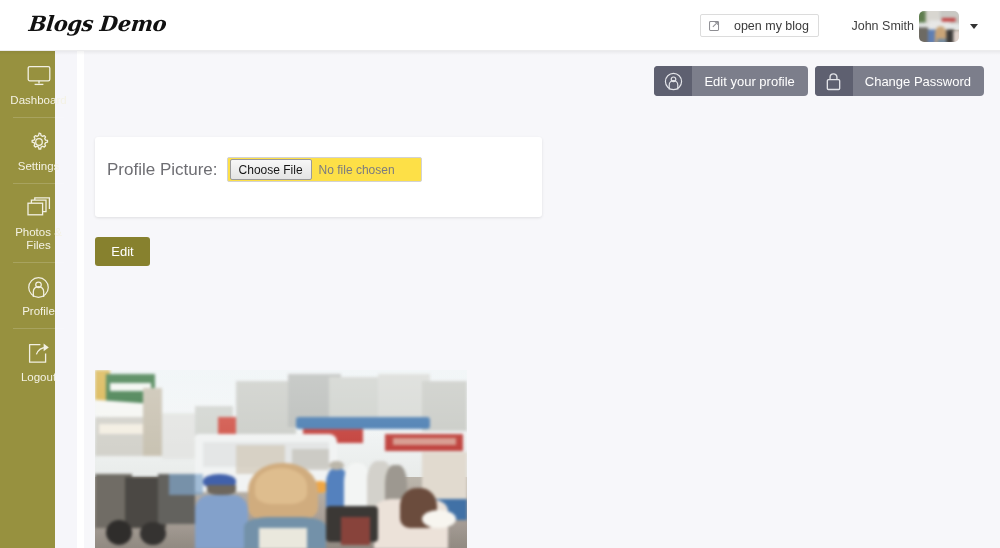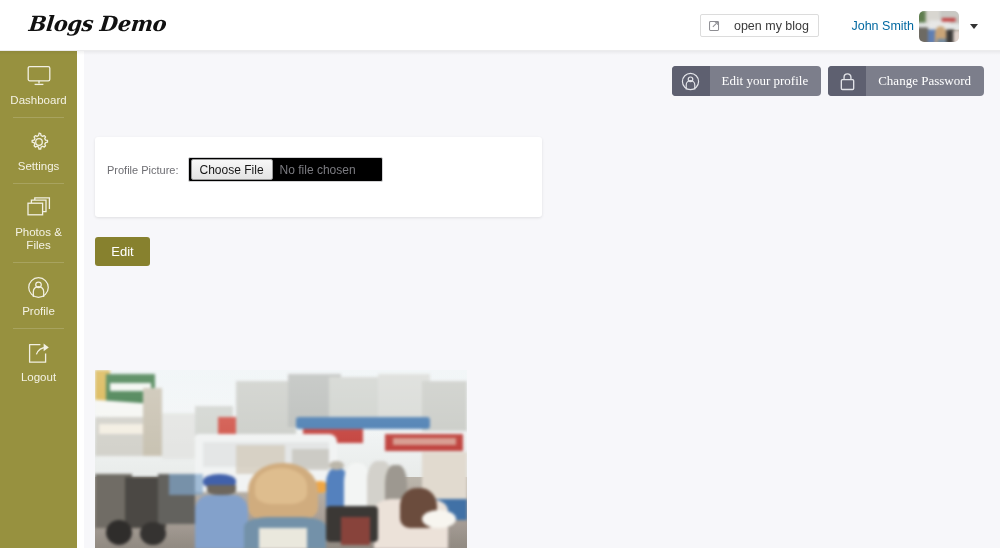--- a/index.html
+++ b/index.html
@@ -48,21 +48,21 @@
     white-space: nowrap;
   }
   .open-blog-btn svg { display: block; }
   .user-area {
     position: absolute; right: 22px; top: 6px;
     height: 40px;
     display: flex; align-items: center; gap: 0px;
   }
   .user-name {
     font-size: 12.5px;
-    color: #0369a1;
+    color: #404040;
     margin-right: 5px;
     white-space: nowrap;
   }
   .avatar {
     width: 40px; height: 31px;
     border-radius: 5px;
     overflow: hidden;
     position: relative;
     flex: none;
   }
@@ -70,21 +70,21 @@
     margin-left: 11px;
     width: 0; height: 0;
     border-left: 4.5px solid transparent;
     border-right: 4.5px solid transparent;
     border-top: 5px solid #333333;
   }
 
   
   .sidebar {
     position: absolute; left: 0; top: 51px;
-    width: 77px; height: 497px;
+    width: 55px; height: 497px;
     background: #97913f;
     z-index: 10;
   }
   .sidebar-gap {
     position: absolute; left: 77px; top: 51px;
     width: 7px; height: 497px;
     background: #ffffff;
     z-index: 9;
   }
   .nav-item {
@@ -113,21 +113,21 @@
 
   
   .main {
     position: absolute; left: 84px; top: 51px;
     width: 916px; height: 497px;
     background: #f7f7fa;
     overflow: hidden;
   }
   .action-buttons {
     position: absolute; right: 16px; top: 15px;
-    display: flex; gap: 7px; font-family: Liberation Serif, serif;
+    display: flex; gap: 7px;
   }
   .action-btn {
     height: 30px;
     display: flex; align-items: stretch;
     border-radius: 4px;
     overflow: hidden;
     cursor: pointer;
     background: #7c7e8b;
   }
   .action-btn .ab-icon {
@@ -156,28 +156,28 @@
     width: 447px; height: 80px;
     background: #ffffff;
     border-radius: 3px;
     box-shadow: 0 1px 3px rgba(0,0,0,0.10);
   }
   .field-row {
     position: absolute; left: 12px; top: 20px;
     display: flex; align-items: center; gap: 9px;
   }
   .field-label {
-    font-size: 11px;
+    font-size: 17px;
     color: #6e6e73;
   }
   .file-input {
     width: 195px; height: 25px;
     border: 1px solid #d2d2d4;
     border-radius: 2px;
-    background: #000000;
+    background: #fde047;
     display: flex; align-items: center;
     cursor: pointer;
   }
   .choose-file {
     height: 21px;
     margin: 0 0 0 2px;
     padding: 0 8px;
     display: flex; align-items: center;
     border: 1px solid #9a9a9a;
     border-radius: 2px;

